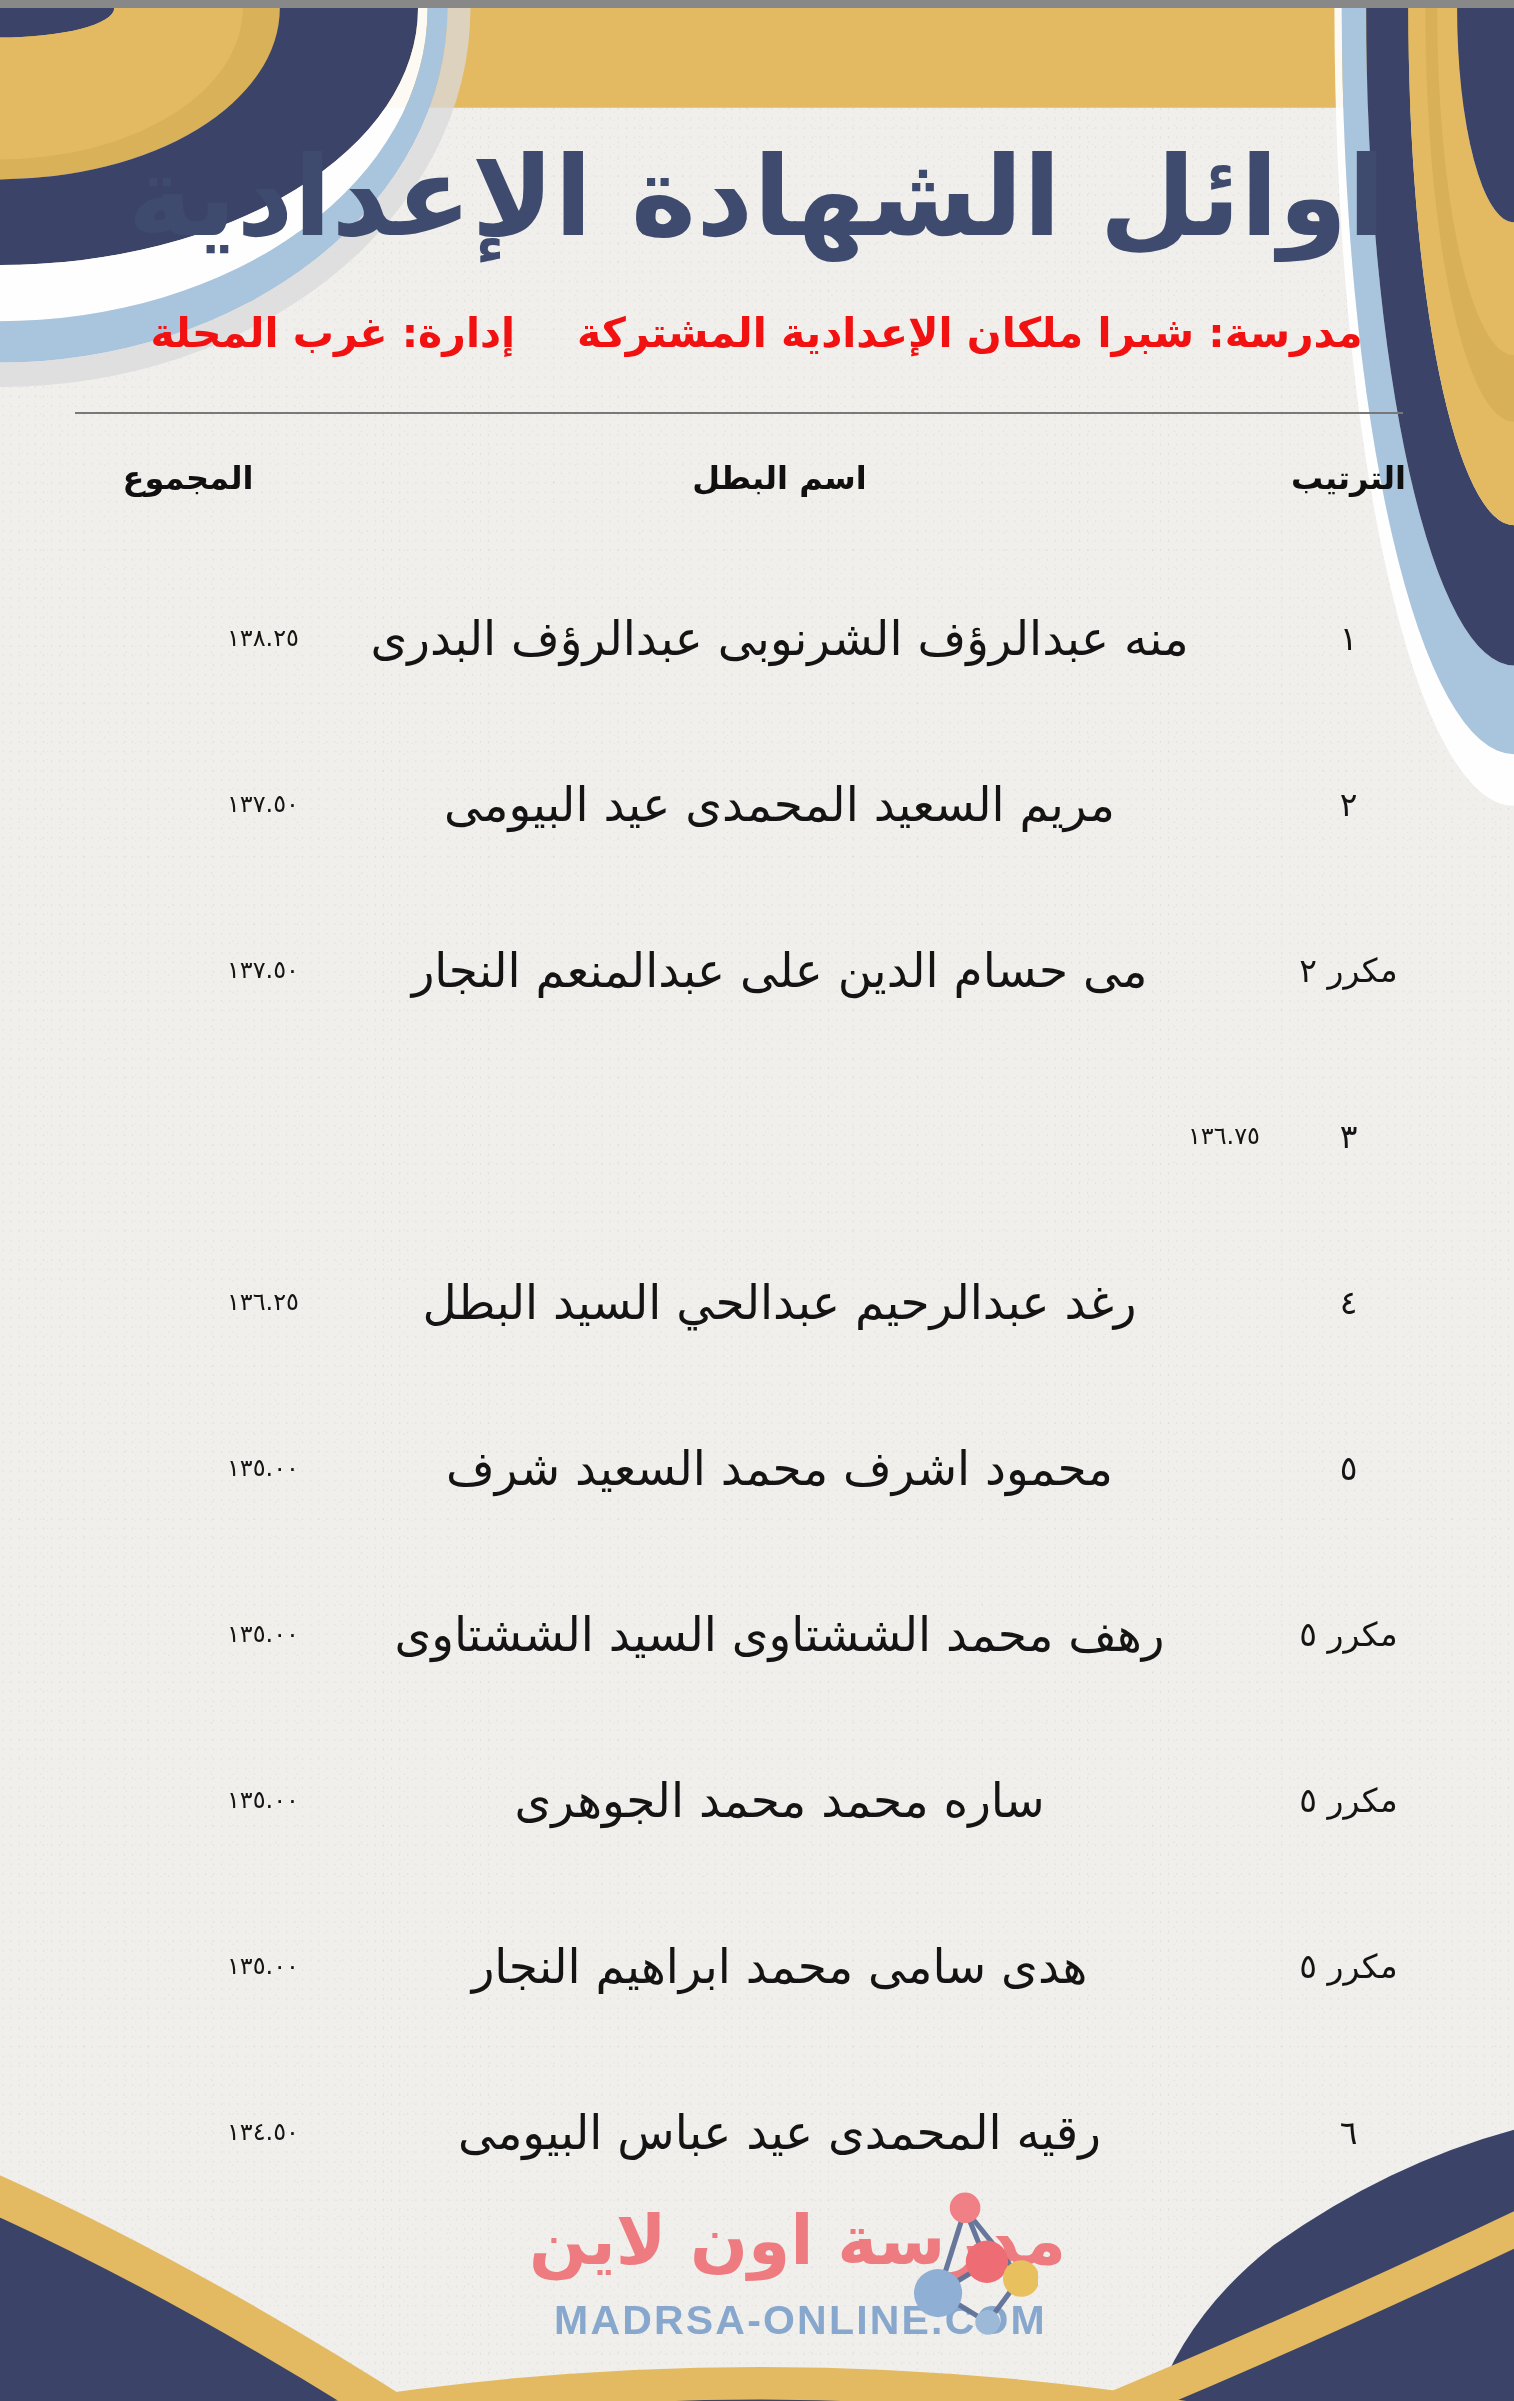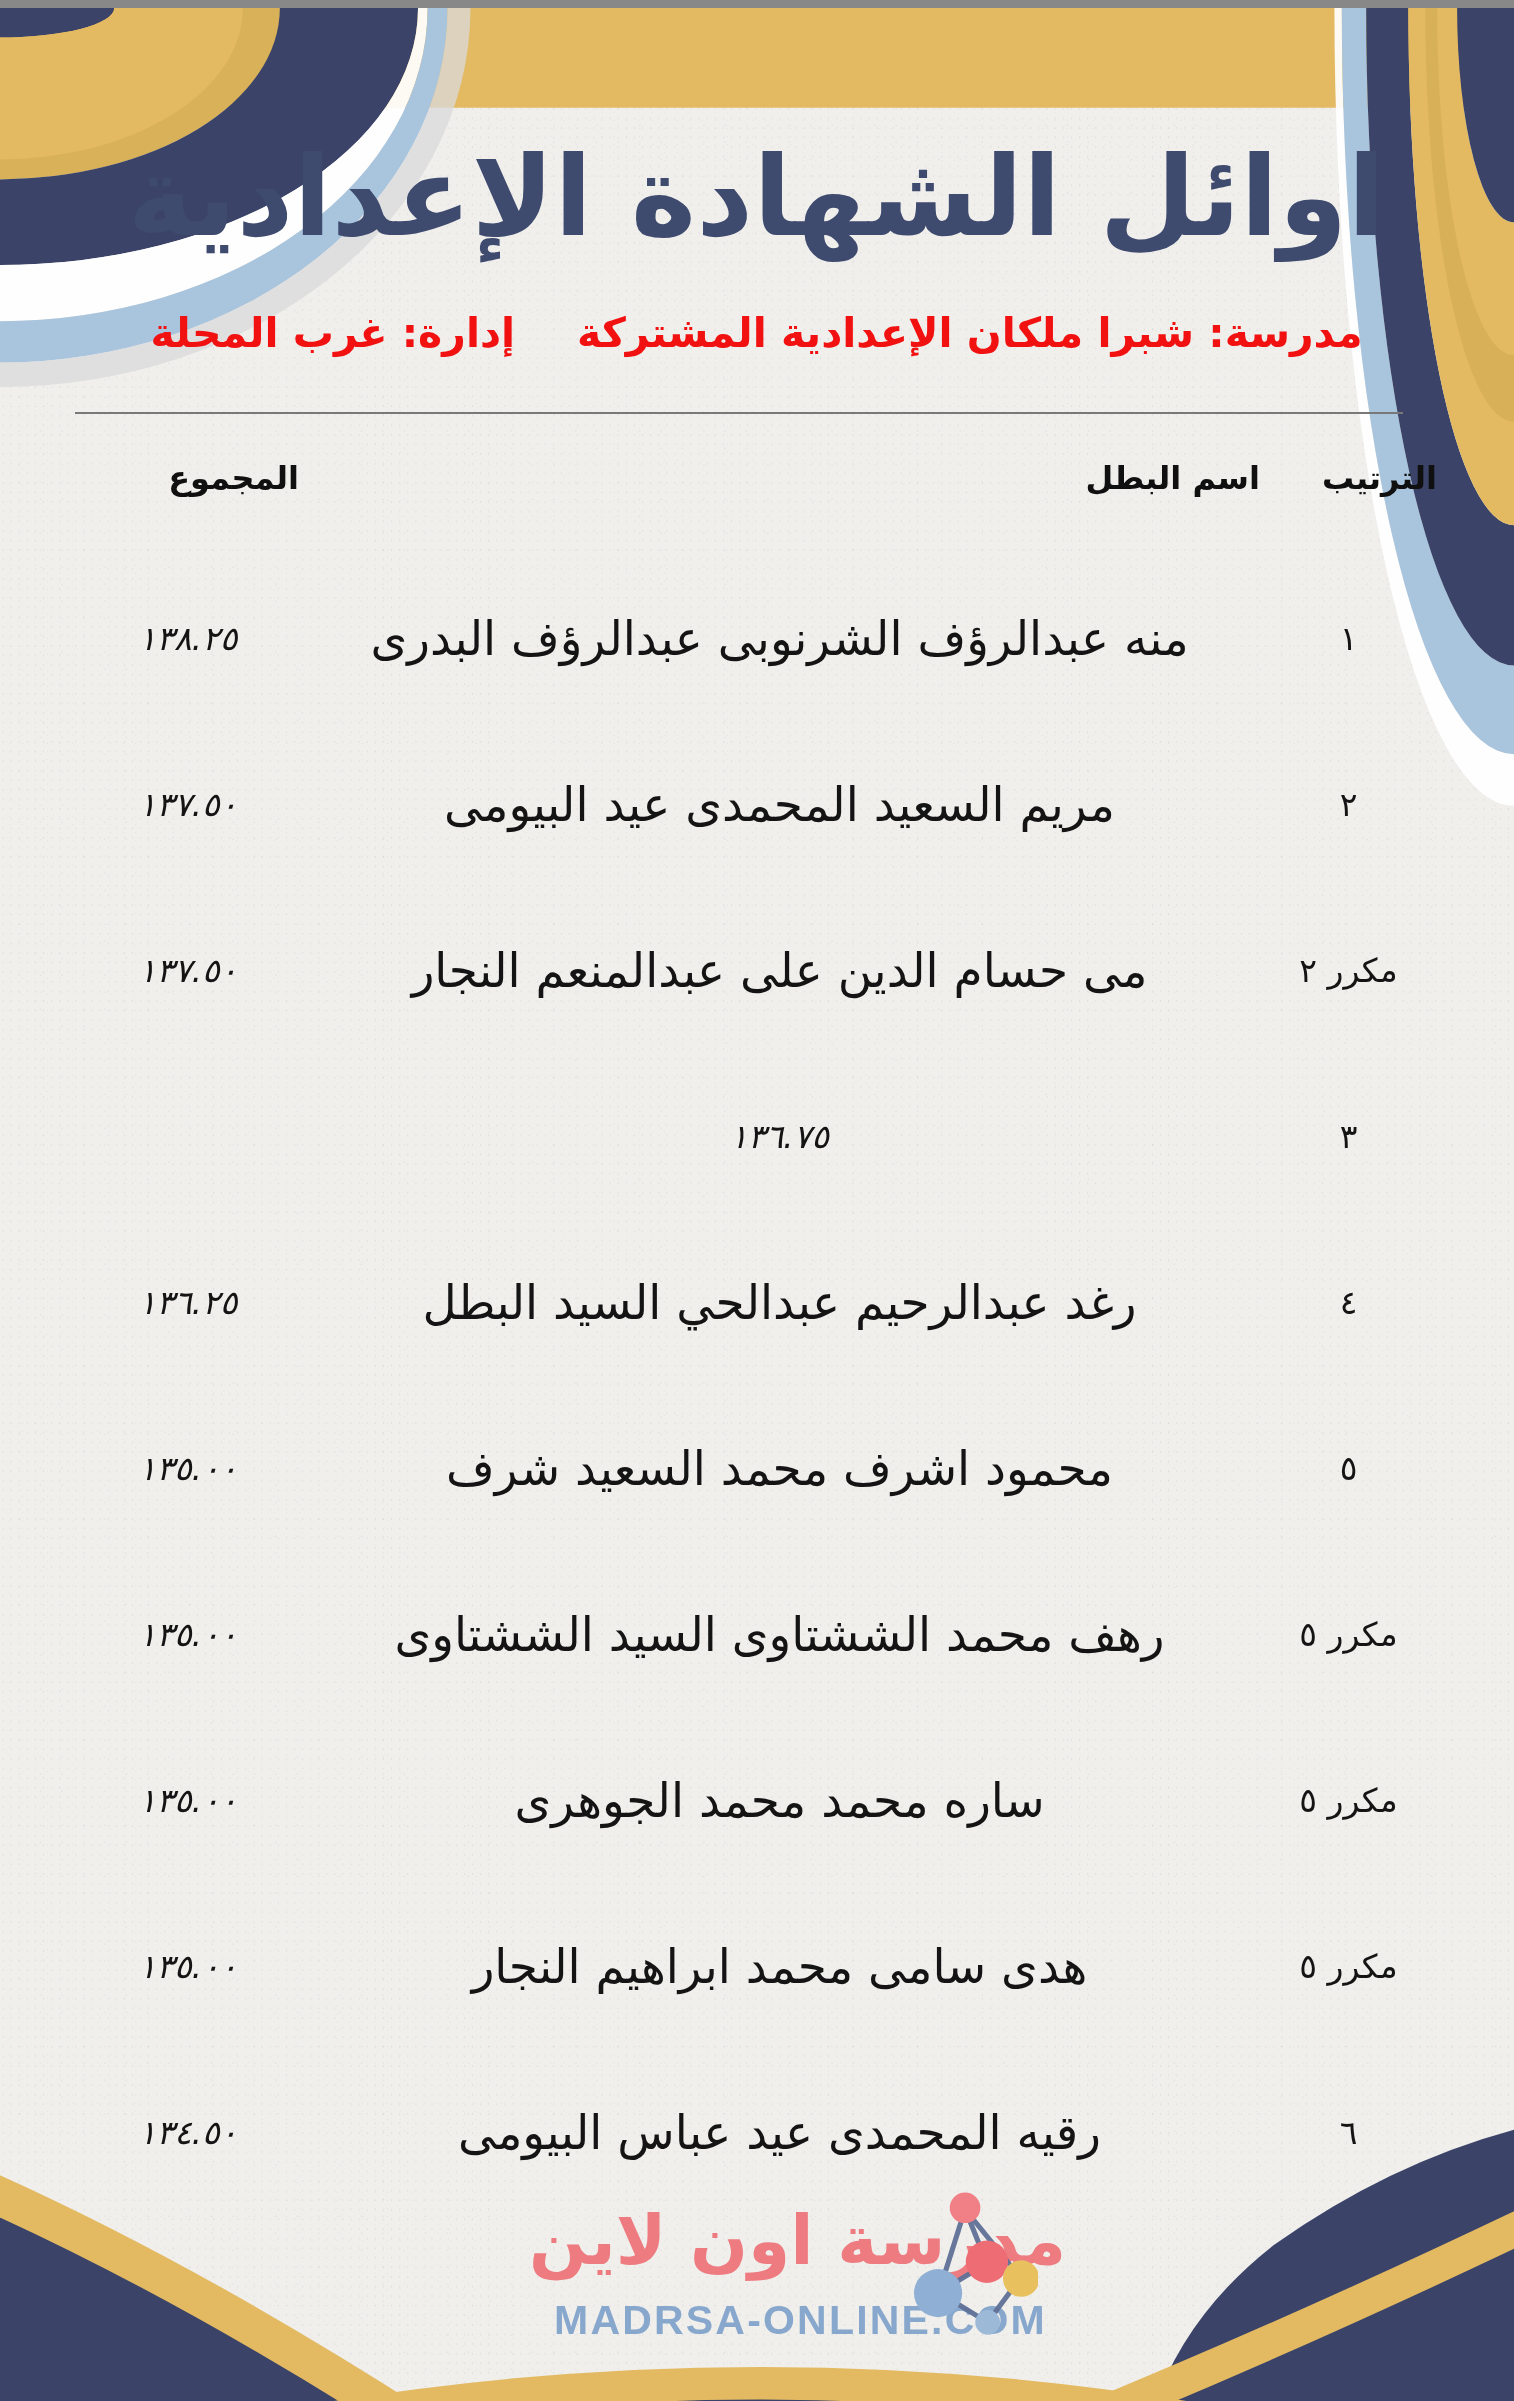--- a/index.html
+++ b/index.html
@@ -39,26 +39,26 @@
   .tbl-head,.tbl-row{
     display:grid;
     grid-template-columns:177px 1fr 222px; 
     direction:rtl;
     align-items:center;
   }
   .tbl-head{
     position:absolute;top:443px;left:78px;width:1360px;height:53px;
     font-size:32px;font-weight:bold;color:#101010;
   }
-  .tbl-head > div{}
+  .tbl-head > div{text-align:center;}
   .rows{position:absolute;top:547px;left:78px;width:1360px;}
   .tbl-row{height:166px;color:#141414;}
   .cell-rank{text-align:center;font-size:33px;}
   .cell-name{text-align:center;font-size:47px;}
-  .cell-total{text-align:center;font-size:33px;font-style:italic;}
+  .cell-total{font-size:24px;}
 
   .footer-ar{
     position:absolute;top:2187px;left:0;right:0;
     transform:translateX(41px); 
     text-align:center;
     font-size:68px;font-weight:bold;line-height:1.35;
     color:#ee7b80;
   }
   .footer-en{
     position:absolute;top:2289px;left:0;right:0;

